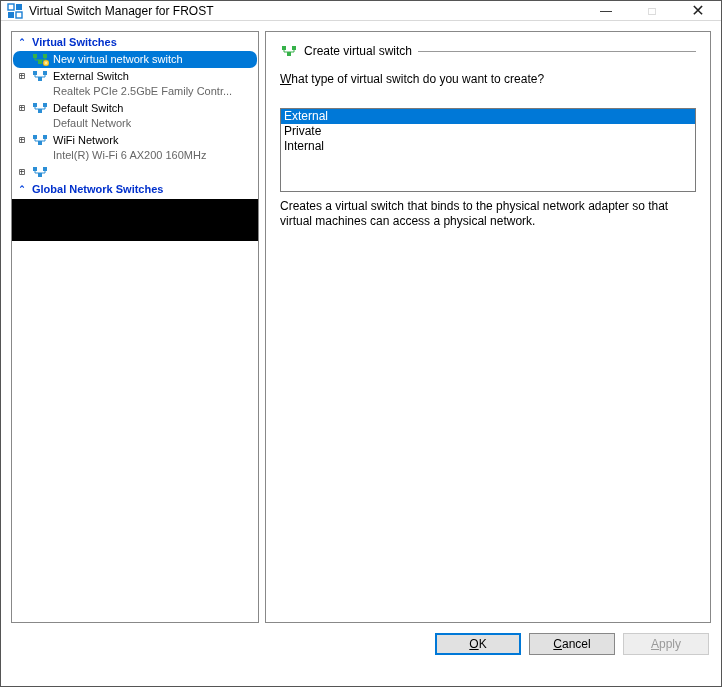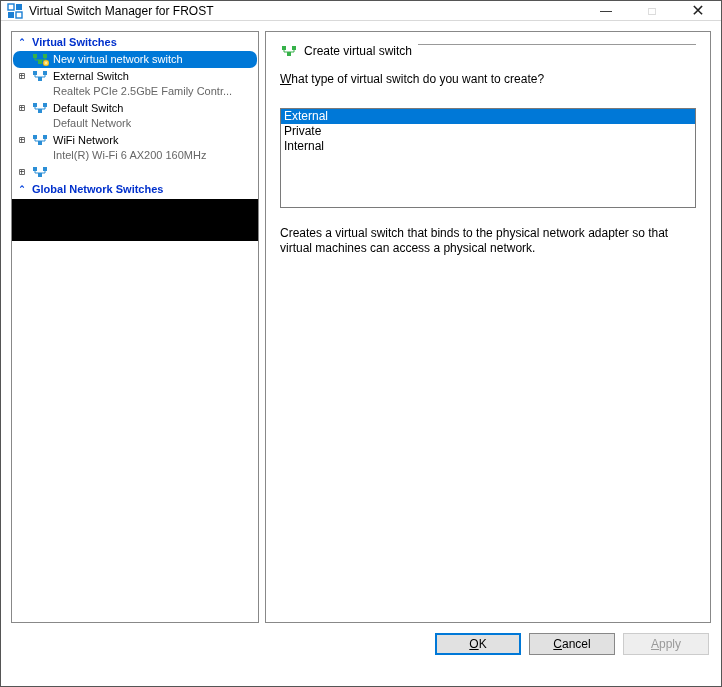--- a/index.html
+++ b/index.html
@@ -112,40 +112,40 @@
   .black-block {
     background: #000;
     height: 42px;
     margin-left: -1px;
     margin-right: -1px;
     margin-top: 1px;
   }
   
   .section-head {
     display: flex;
-    align-items: flex-start;
+    align-items: center;
     gap: 6px;
     margin-bottom: 14px;
   }
   .section-head .txt {
     font-size: 12px;
   }
   .section-head .line {
     flex: 1;
     height: 1px;
     background: #999;
   }
   .prompt {
     font-size: 12px;
     margin-bottom: 22px;
   }
   .prompt .ul { text-decoration: underline; }
   .listbox {
     border: 1px solid #7a7a7a;
-    height: 100px;
+    height: 84px;
     font-size: 12px;
     overflow: hidden;
   }
   .listbox .opt {
     padding: 0 3px;
     height: 15px;
     line-height: 15px;
     cursor: default;
   }
   .listbox .opt.sel {
@@ -163,21 +163,21 @@
     padding: 0 12px;
     font-size: 12px;
     font-family: inherit;
     border: 1px solid #999;
     background: #e1e1e1;
     display: inline-flex; align-items: center; justify-content: center;
     cursor: default;
   }
   .btn .ul { text-decoration: underline; }
   .desc {
-    margin-top: 18px;
+    margin-top: 7px;
     font-size: 12px;
     line-height: 15px;
   }
   
   .footer {
     height: 34px;
     display: flex;
     justify-content: flex-end;
     align-items: flex-start;
     padding: 0 12px 0 0;

